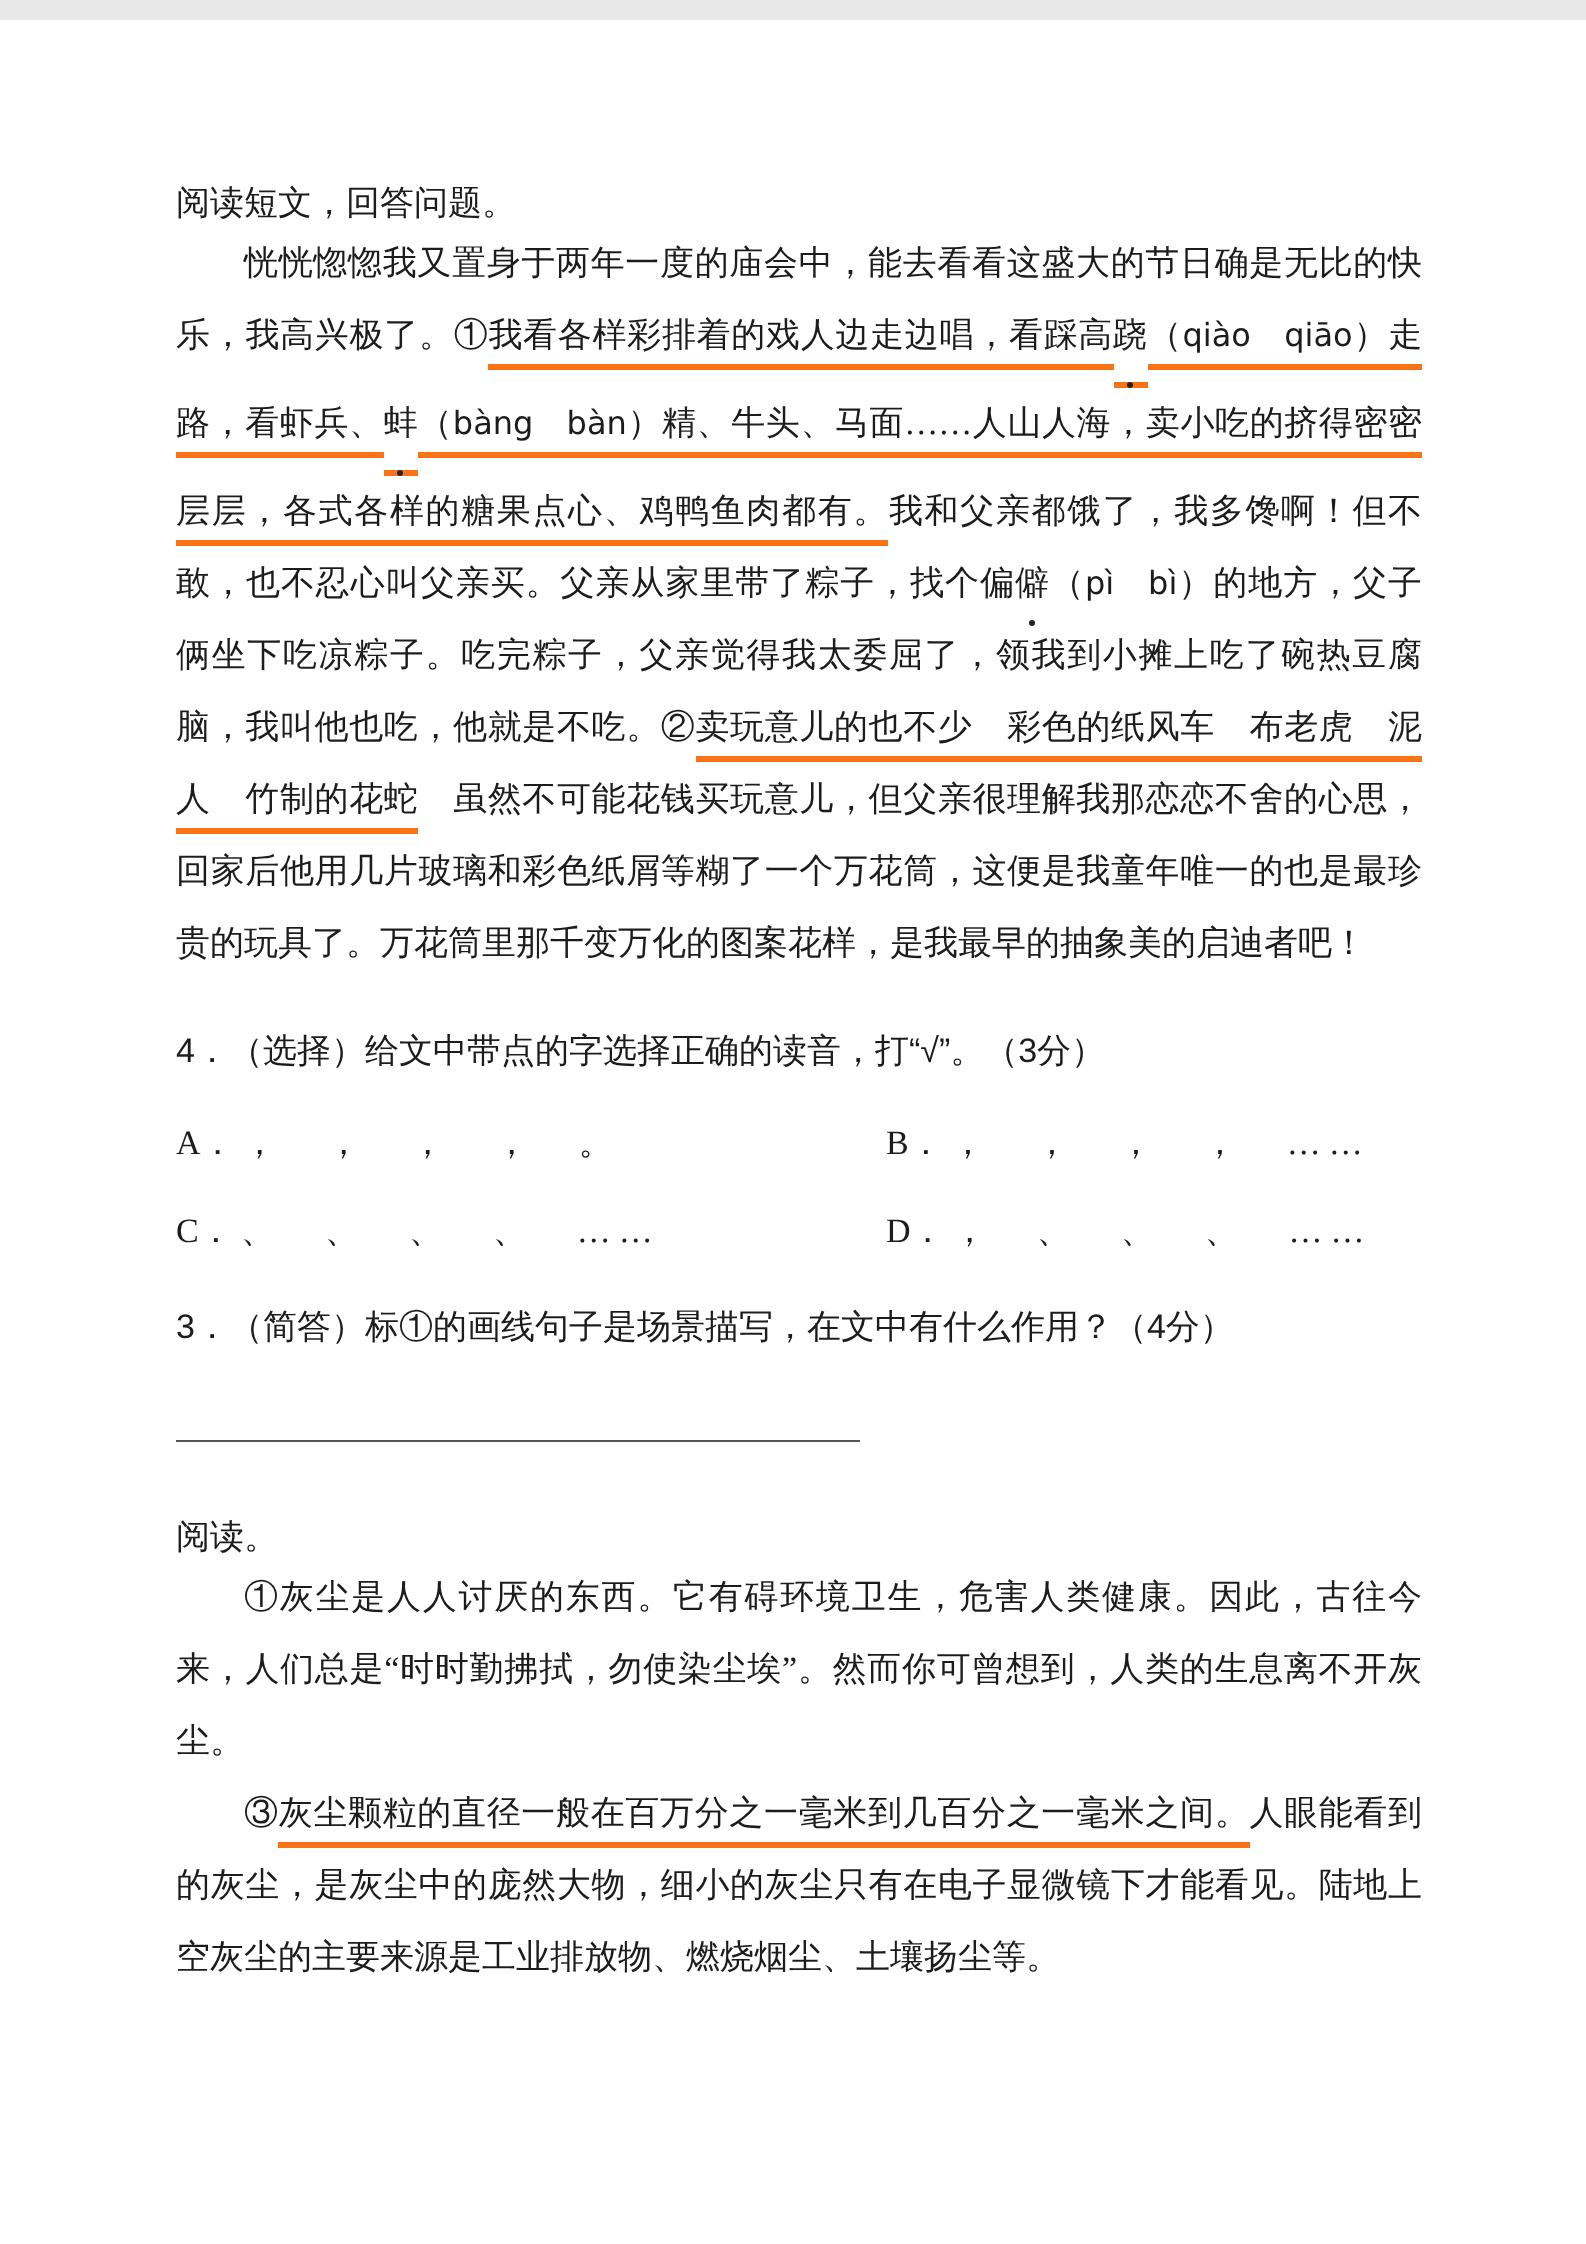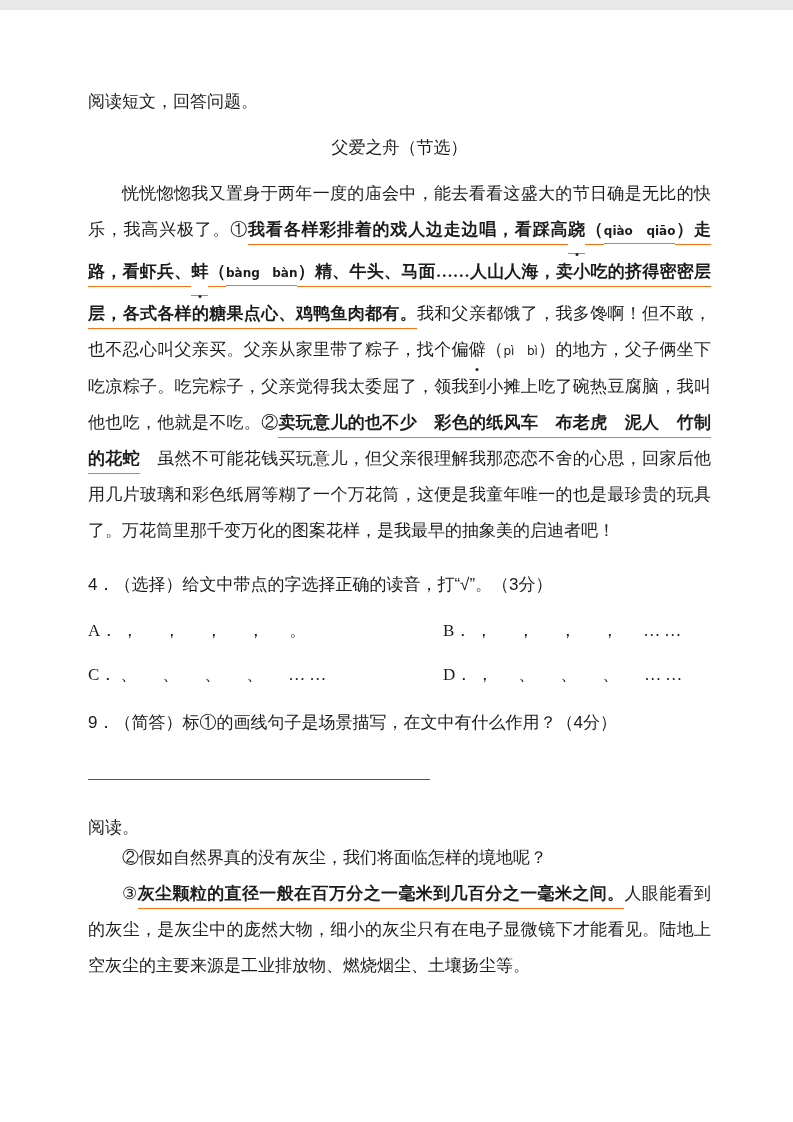--- a/index.html
+++ b/index.html
@@ -30,27 +30,26 @@
   }
   .passage {
     font-size: 17px;
     line-height: 36px;
     text-align: justify;
     text-indent: 2em;
     margin: 0;
   }
   .passage span { text-indent: 0; }
   .u {
-    border-bottom: 1px solid #f97316;
+    border-bottom: 3px solid #f97316;
     padding-bottom: 5px;
-    font-weight: bold;
   }
   .py {
     font-family: "DejaVu Sans", sans-serif;
-    font-size: 12px;
+    font-size: 16px;
   }
   .dot {
     position: relative;
     display: inline-block;
   }
   .dot::after {
     content: "";
     position: absolute;
     left: 50%;
     transform: translateX(-50%);
@@ -98,48 +97,47 @@
     margin: 0;
   }
 </style>
 </head>
 <body>
 
 <div class="sheet">
 
   <section>
     <p class="instruction">阅读短文，回答问题。</p>
-    <p class="passage-title">父爱之舟（节选）</p>
     <p class="passage"><span>恍恍惚惚我又置身于两年一度的庙会中，能去看看这盛大的节日确是无比的快乐，我高兴极了。</span><span>①</span><span class="u">我看各样彩排着的戏人边走边唱，看踩高</span><span class="u dot">跷</span><span class="u">（</span><span class="u py">qiào　qiāo</span><span class="u">）走路，看虾兵、</span><span class="u dot">蚌</span><span class="u">（</span><span class="u py">bàng　bàn</span><span class="u">）精、牛头、马面……人山人海，卖小吃的挤得密密层层，各式各样的糖果点心、鸡鸭鱼肉都有。</span><span>我和父亲都饿了，我多馋啊！但不敢，也不忍心叫父亲买。父亲从家里带了粽子，找个偏</span><span class="dot">僻</span><span>（</span><span class="py">pì　bì</span><span>）的地方，父子俩坐下吃凉粽子。吃完粽子，父亲觉得我太委屈了，领我到小摊上吃了碗热豆腐脑，我叫他也吃，他就是不吃。</span><span>②</span><span class="u">卖玩意儿的也不少　彩色的纸风车　布老虎　泥人　竹制的花蛇</span><span>　虽然不可能花钱买玩意儿，但父亲很理解我那恋恋不舍的心思，回家后他用几片玻璃和彩色纸屑等糊了一个万花筒，这便是我童年唯一的也是最珍贵的玩具了。万花筒里那千变万化的图案花样，是我最早的抽象美的启迪者吧！</span></p>
 
     <div class="questions">
       <p class="question">4．（选择）给文中带点的字选择正确的读音，打“√”。（3分）</p>
 
       <div class="options-grid">
         <div class="option">
           <span class="opt-label">A．</span><span class="opt-value">，　，　，　，　。</span>
         </div>
         <div class="option">
           <span class="opt-label">B．</span><span class="opt-value">，　，　，　，　……</span>
         </div>
         <div class="option">
           <span class="opt-label">C．</span><span class="opt-value">、　、　、　、　……</span>
         </div>
         <div class="option">
           <span class="opt-label">D．</span><span class="opt-value">，　、　、　、　……</span>
         </div>
       </div>
 
-      <p class="question">9．（简答）标①的画线句子是场景描写，在文中有什么作用？（4分）</p>
+      <p class="question">3．（简答）标①的画线句子是场景描写，在文中有什么作用？（4分）</p>
       <div class="answer-line"></div>
     </div>
   </section>
 
   <section class="section-2">
     <p class="instruction">阅读。</p>
     <div class="passage-2">
-      <p><span>②假如自然界真的没有灰尘，我们将面临怎样的境地呢？</span></p>
+      <p><span>①灰尘是人人讨厌的东西。它有碍环境卫生，危害人类健康。因此，古往今来，人们总是“时时勤拂拭，勿使染尘埃”。然而你可曾想到，人类的生息离不开灰尘。</span></p>
       <p><span>③</span><span class="u">灰尘颗粒的直径一般在百万分之一毫米到几百分之一毫米之间。</span><span>人眼能看到的灰尘，是灰尘中的庞然大物，细小的灰尘只有在电子显微镜下才能看见。陆地上空灰尘的主要来源是工业排放物、燃烧烟尘、土壤扬尘等。</span></p>
 
     </div>
   </section>
 
 </div>
 
 </body></html>

